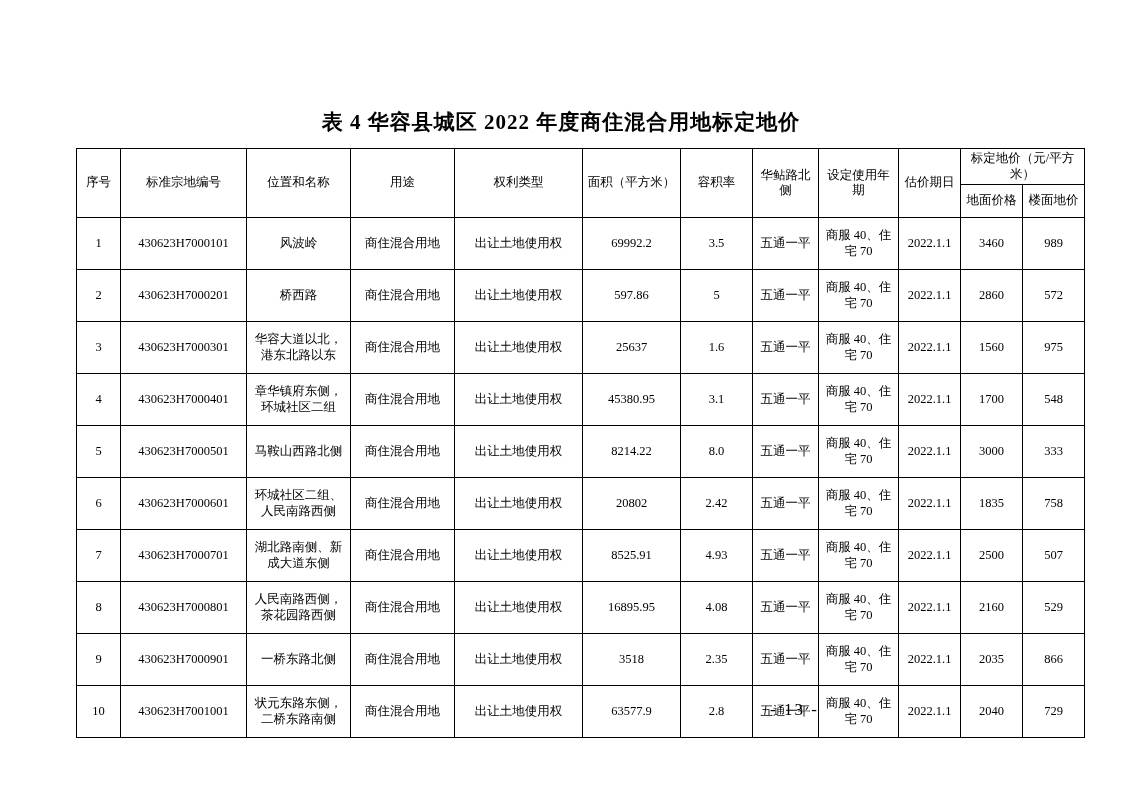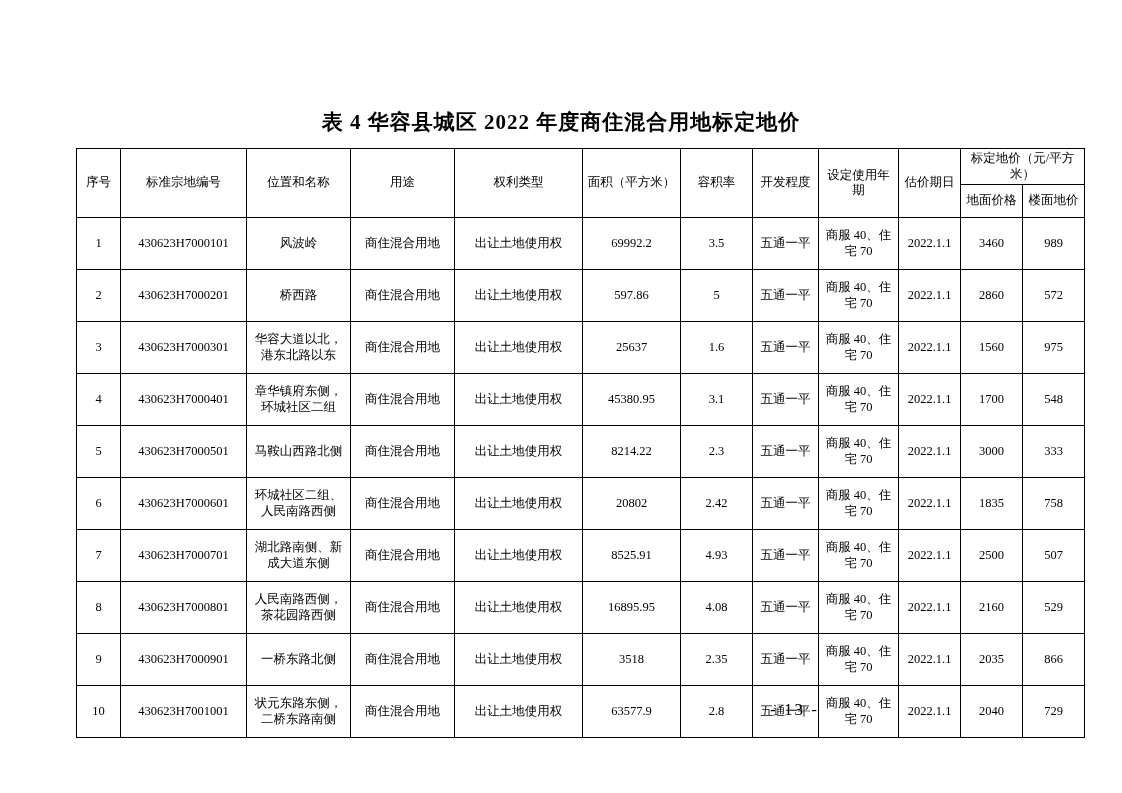--- a/index.html
+++ b/index.html
@@ -113,21 +113,21 @@
       </colgroup>
       <thead>
         <tr>
           <th rowspan="2">序号</th>
           <th rowspan="2">标准宗地编号</th>
           <th rowspan="2">位置和名称</th>
           <th rowspan="2">用途</th>
           <th rowspan="2">权利类型</th>
           <th rowspan="2">面积（平方米）</th>
           <th rowspan="2">容积率</th>
-          <th rowspan="2">开发程度</th>
+          <th rowspan="2">华鲇路北侧</th>
           <th rowspan="2">设定使用年期</th>
           <th rowspan="2">估价期日</th>
           <th colspan="2">标定地价（元/平方米）</th>
         </tr>
         <tr>
           <th>地面价格</th>
           <th>楼面地价</th>
         </tr>
       </thead>
       <tbody>
@@ -187,21 +187,21 @@
           <td class="num-cell">1700</td>
           <td class="num-cell">548</td>
         </tr>
         <tr>
           <td class="num-cell">5</td>
           <td class="num-cell">430623H7000501</td>
           <td>马鞍山西路北侧</td>
           <td>商住混合用地</td>
           <td>出让土地使用权</td>
           <td class="num-cell">8214.22</td>
-          <td class="num-cell">2.3</td>
+          <td class="num-cell">8.0</td>
           <td>五通一平</td>
           <td>商服 40、住宅 70</td>
           <td class="num-cell">2022.1.1</td>
           <td class="num-cell">3000</td>
           <td class="num-cell">333</td>
         </tr>
         <tr>
           <td class="num-cell">6</td>
           <td class="num-cell">430623H7000601</td>
           <td>环城社区二组、人民南路西侧</td>

